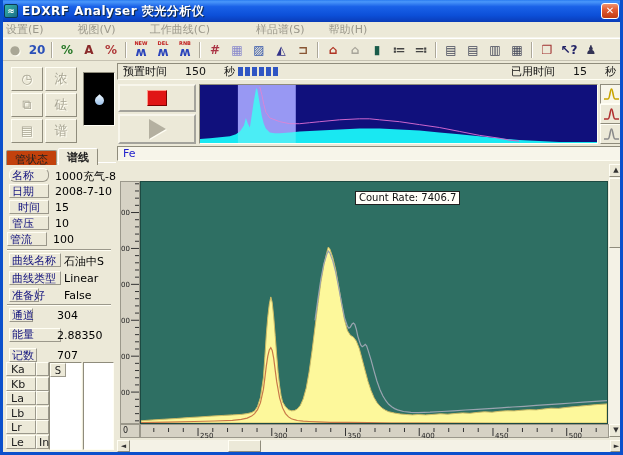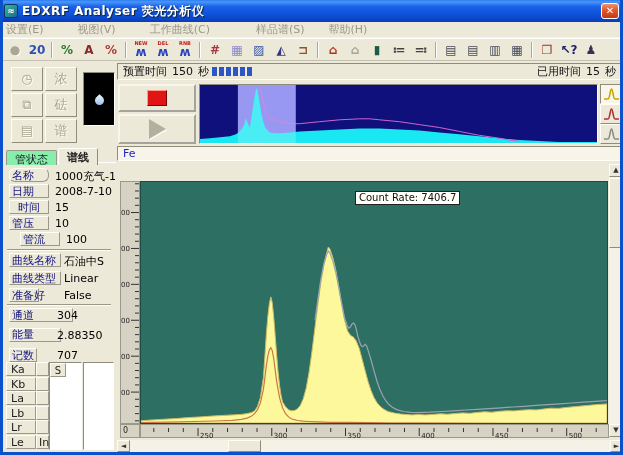--- a/index.html
+++ b/index.html
@@ -36,28 +36,28 @@
   
   .side-panel{position:absolute;left:4px;top:63px;width:74px;height:81px;}
   .side-btn{position:absolute;width:32px;height:24px;text-align:center;cursor:default;}
   .side-btn .g{font-size:13px;line-height:22px;color:#a9a695;text-shadow:1px 1px 0 #fffef4;}
   .sample-box{position:absolute;left:80px;top:72px;width:32px;height:54px;background:#000;
     border:1px solid;border-color:#8f8c7c #fffef4 #fffef4 #8f8c7c;display:flex;align-items:center;justify-content:center;}
   .droplet{width:9px;height:9px;background:linear-gradient(135deg,#f2faff,#8cb8e8);
     border-radius:0 100% 100% 100%;transform:rotate(45deg);margin-top:3px;}
   
   .tab{position:relative;display:inline-block;height:15px;padding:1px 8px 0;font-size:11px;color:#222;
-    background:#86efac;border:1px solid #9b988b;border-bottom:none;border-radius:2px 2px 0 0;margin-right:1px;cursor:pointer;vertical-align:bottom;}
+    background:#c2410c;border:1px solid #9b988b;border-bottom:none;border-radius:2px 2px 0 0;margin-right:1px;cursor:pointer;vertical-align:bottom;}
   .tab.active{background:#ece9d8;height:17px;border-color:#fff #8f8c7c transparent #fff;font-weight:bold;z-index:2;}
   .left-tabs{position:absolute;left:3px;top:146px;width:110px;height:17px;border-bottom:1px solid #fff;}
   .chart-tabs{position:absolute;left:115px;top:163px;width:485px;height:17px;}
   
   .time-bar{position:absolute;left:114px;top:63px;width:505px;height:17px;background:#ece9d8;
     border:1px solid;border-color:#8f8c7c #fffef4 #fffef4 #8f8c7c;display:flex;align-items:center;font-size:11px;color:#111;padding:0 5px;}
-  .time-bar .v{margin:0 5px;}
+  .time-bar .v{margin:0 18px;}
   .pblocks{display:flex;align-items:center;margin-left:3px;}
   .pblock{width:5px;height:9px;background:#2f55c3;margin-right:2px;}
   .time-right{margin-left:auto;display:flex;align-items:center;}
   
   .ctl-btn{position:absolute;left:115px;width:78px;background:#ece9d8;display:flex;align-items:center;justify-content:center;
     border:2px outset #f8f6ec;cursor:pointer;}
   .stop-sq{width:20px;height:16px;background:#e01515;border:1px solid;border-color:#ff9a8a #7a0000 #7a0000 #ff9a8a;}
   .play-tri{width:0;height:0;border-left:17px solid #b4b0a0;border-top:10px solid transparent;border-bottom:10px solid transparent;
     filter:drop-shadow(1px 1px 0 #fffef4);}
   
@@ -279,52 +279,52 @@
       </div>
     </div>
 
   <div class="element-field">Fe</div>
 
   <div class="left-tabs" id="left-tabs"><span class="tab">管状态</span><span class="tab active">谱线</span></div>
 
   <div id="info-fields">
       <div class="ifield" style="left: 6px; top: 168px; width: 106px; height: 16px;">
         <div class="lab" style="width: 40px; border-radius: 6px;">名称</div>
-        <div class="val" style="left: 46px;">1000充气-1</div>
+        <div class="val" style="left: 46px;">1000充气-8</div>
       </div>
       <div class="ifield" style="left: 6px; top: 184px; width: 106px; height: 16px;">
         <div class="lab" style="width: 40px;">日期</div>
         <div class="val" style="left: 46px;">2008-7-10</div>
       </div>
       <div class="ifield" style="left: 6px; top: 200px; width: 106px; height: 16px;">
         <div class="lab" style="width: 40px; text-align: center;">时间</div>
         <div class="val" style="left: 46px;">15</div>
       </div>
       <div class="ifield" style="left: 6px; top: 216px; width: 106px; height: 16px;">
         <div class="lab" style="width: 40px;">管压</div>
         <div class="val" style="left: 46px;">10</div>
       </div>
-      <div class="ifield" style="left: 17px; top: 232px; width: 106px; height: 16px;">
+      <div class="ifield" style="left: 4px; top: 232px; width: 106px; height: 16px;">
         <div class="lab" style="width: 40px;">管流</div>
         <div class="val" style="left: 46px;">100</div>
       </div>
       <div class="ifield" style="left: 6px; top: 253px; width: 106px; height: 17.5px;">
         <div class="lab" style="width: 52px;">曲线名称</div>
         <div class="val" style="left: 55px;">石油中S</div>
       </div>
       <div class="ifield" style="left: 6px; top: 270.5px; width: 106px; height: 17.5px;">
         <div class="lab" style="width: 52px;">曲线类型</div>
         <div class="val" style="left: 55px;">Linear</div>
       </div>
       <div class="ifield" style="left: 6px; top: 288px; width: 106px; height: 17.5px;">
         <div class="lab" style="width: 30px;">准备好</div>
         <div class="val" style="left: 55px;">False</div>
       </div>
       <div class="ifield" style="left: 6px; top: 308px; width: 106px; height: 20px;">
-        <div class="lab" style="width: 64px;">通道</div>
+        <div class="lab" style="width: 24px;">通道</div>
         <div class="val" style="left: 48px;">304</div>
       </div>
       <div class="ifield" style="left: 6px; top: 328px; width: 106px; height: 20px;">
         <div class="lab" style="width: 52px; font-family: Liberation Mono, monospace;">能量</div>
         <div class="val" style="left: 48px;">2.88350</div>
       </div>
       <div class="ifield" style="left: 6px; top: 348px; width: 106px; height: 20px;">
         <div class="lab" style="width: 28px;">记数</div>
         <div class="val" style="left: 48px;">707</div>
       </div>

